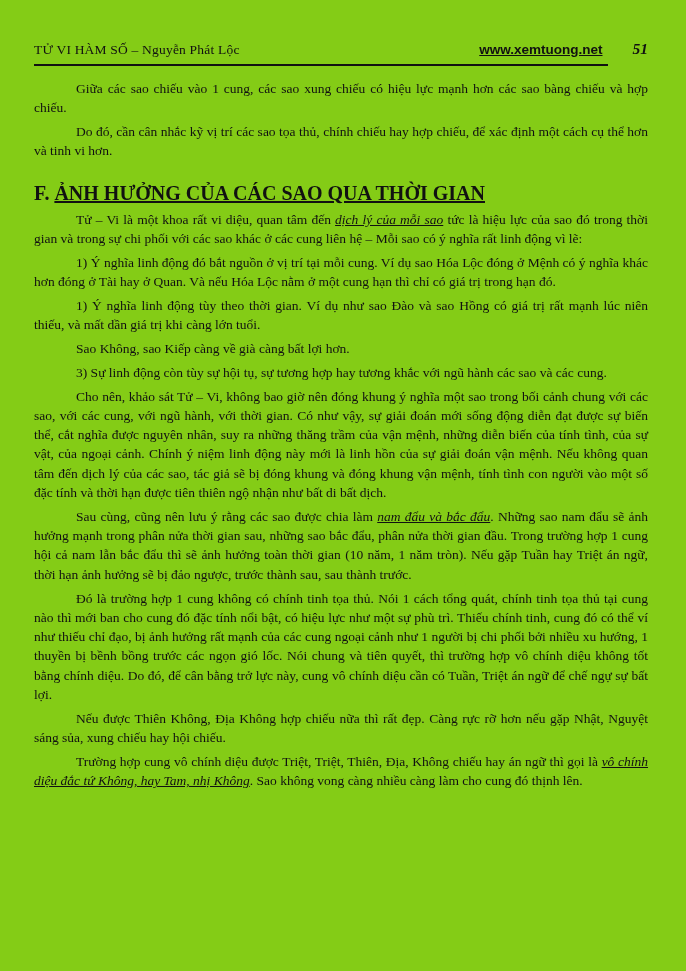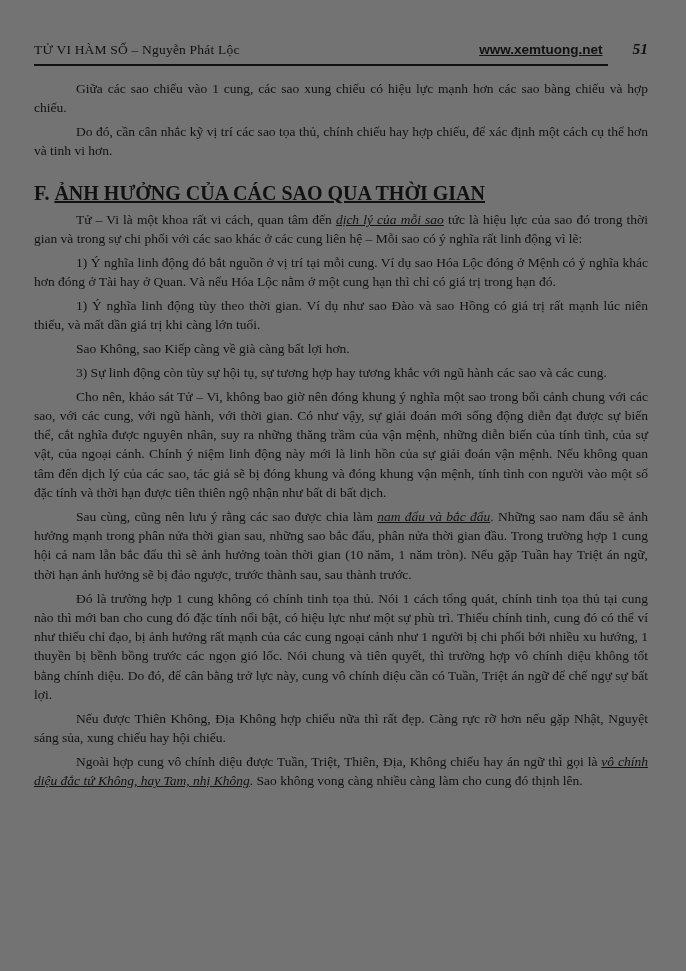--- a/index.html
+++ b/index.html
@@ -1,21 +1,21 @@
 <!DOCTYPE html>
 <html><head>
 <meta charset="utf-8">
 <style>
   html, body { margin: 0; padding: 0; background: #ffffff; }
   .page {
     position: relative;
     width: 686px;
     height: 971px;
     margin: 0 auto;
-    background: #737373;
+    background: #84cc16;
     color: #111;
     font-family: "Liberation Serif", serif;
     box-sizing: border-box;
     padding: 40px 38px 0 34px;
     overflow: hidden;
   }
   .page-header {
     display: flex;
     align-items: baseline;
   }
@@ -72,24 +72,24 @@
   <div class="page-header">
     <span class="h-title">TỬ VI HÀM SỐ – Nguyễn Phát Lộc</span>
     <span class="h-site">www.xemtuong.net</span>
     <span class="h-page">51</span>
   </div>
   <hr class="h-rule">
   <div class="doc-body">
       <p><span>Giữa các sao chiếu vào 1 cung, các sao xung chiếu có hiệu lực mạnh hơn các sao bàng chiếu và hợp chiếu.</span></p>
       <p><span>Do đó, cần cân nhắc kỹ vị trí các sao tọa thủ, chính chiếu hay hợp chiếu, để xác định một cách cụ thể hơn và tinh vi hơn.</span></p>
       <h2><span>F.</span> <span class="h2-text">ẢNH HƯỞNG CỦA CÁC SAO QUA THỜI GIAN</span></h2>
-      <p><span>Tử – Vi là một khoa rất vi cách, quan tâm đến </span><span class="em-u">dịch lý của mỗi sao</span><span> tức là hiệu lực của sao đó trong thời gian và trong sự chi phối với các sao khác ở các cung liên hệ – Mỗi sao có ý nghĩa rất linh động vì lẽ:</span></p>
+      <p><span>Tử – Vi là một khoa rất vi diệu, quan tâm đến </span><span class="em-u">dịch lý của mỗi sao</span><span> tức là hiệu lực của sao đó trong thời gian và trong sự chi phối với các sao khác ở các cung liên hệ – Mỗi sao có ý nghĩa rất linh động vì lẽ:</span></p>
       <p><span>1) Ý nghĩa linh động đó bắt nguồn ở vị trí tại mỗi cung. Ví dụ sao Hóa Lộc đóng ở Mệnh có ý nghĩa khác hơn đóng ở Tài hay ở Quan. Và nếu Hóa Lộc nằm ở một cung hạn thì chỉ có giá trị trong hạn đó.</span></p>
       <p><span>1) Ý nghĩa linh động tùy theo thời gian. Ví dụ như sao Đào và sao Hồng có giá trị rất mạnh lúc niên thiếu, và mất dần giá trị khi càng lớn tuổi.</span></p>
       <p><span>Sao Không, sao Kiếp càng về già càng bất lợi hơn.</span></p>
       <p><span>3) Sự linh động còn tùy sự hội tụ, sự tương hợp hay tương khắc với ngũ hành các sao và các cung.</span></p>
       <p><span>Cho nên, khảo sát Tử – Vi, không bao giờ nên đóng khung ý nghĩa một sao trong bối cảnh chung với các sao, với các cung, với ngũ hành, với thời gian. Có như vậy, sự giải đoán mới sống động diễn đạt được sự biến thể, cắt nghĩa được nguyên nhân, suy ra những thăng trầm của vận mệnh, những diễn biến của tính tình, của sự vật, của ngoại cảnh. Chính ý niệm linh động này mới là linh hồn của sự giải đoán vận mệnh. Nếu không quan tâm đến dịch lý của các sao, tác giả sẽ bị đóng khung và đóng khung vận mệnh, tính tình con người vào một số đặc tính và thời hạn được tiên thiên ngộ nhận như bất di bất dịch.</span></p>
       <p><span>Sau cùng, cũng nên lưu ý rằng các sao được chia làm </span><span class="em-u">nam đẩu và bắc đẩu</span><span>. Những sao nam đẩu sẽ ảnh hưởng mạnh trong phân nửa thời gian sau, những sao bắc đẩu, phân nửa thời gian đầu. Trong trường hợp 1 cung hội cả nam lẫn bắc đẩu thì sẽ ảnh hưởng toàn thời gian (10 năm, 1 năm tròn). Nếu gặp Tuần hay Triệt án ngữ, thời hạn ảnh hưởng sẽ bị đảo ngược, trước thành sau, sau thành trước.</span></p>
       <p><span>Đó là trường hợp 1 cung không có chính tinh tọa thủ. Nói 1 cách tổng quát, chính tinh tọa thủ tại cung nào thì mới ban cho cung đó đặc tính nổi bật, có hiệu lực như một sự phù trì. Thiếu chính tinh, cung đó có thể ví như thiếu chỉ đạo, bị ảnh hưởng rất mạnh của các cung ngoại cảnh như 1 người bị chi phối bởi nhiều xu hướng, 1 thuyền bị bềnh bồng trước các ngọn gió lốc. Nói chung và tiên quyết, thì trường hợp vô chính diệu không tốt bằng chính diệu. Do đó, để cân bằng trở lực này, cung vô chính diệu cần có Tuần, Triệt án ngữ để chế ngự sự bất lợi.</span></p>
       <p><span>Nếu được Thiên Không, Địa Không hợp chiếu nữa thì rất đẹp. Càng rực rỡ hơn nếu gặp Nhật, Nguyệt sáng sủa, xung chiếu hay hội chiếu.</span></p>
-      <p><span>Ngoài hợp cung vô chính diệu được Tuần, Triệt, Thiên, Địa, Không chiếu hay án ngữ thì gọi là </span><span class="em-u">vô chính diệu đắc tứ Không, hay Tam, nhị Không</span><span>. Sao không vong càng nhiều càng làm cho cung đó thịnh lên.</span></p>
+      <p><span>Trường hợp cung vô chính diệu được Triệt, Triệt, Thiên, Địa, Không chiếu hay án ngữ thì gọi là </span><span class="em-u">vô chính diệu đắc tứ Không, hay Tam, nhị Không</span><span>. Sao không vong càng nhiều càng làm cho cung đó thịnh lên.</span></p>
     </div>
 </div>
 
 </body></html>

